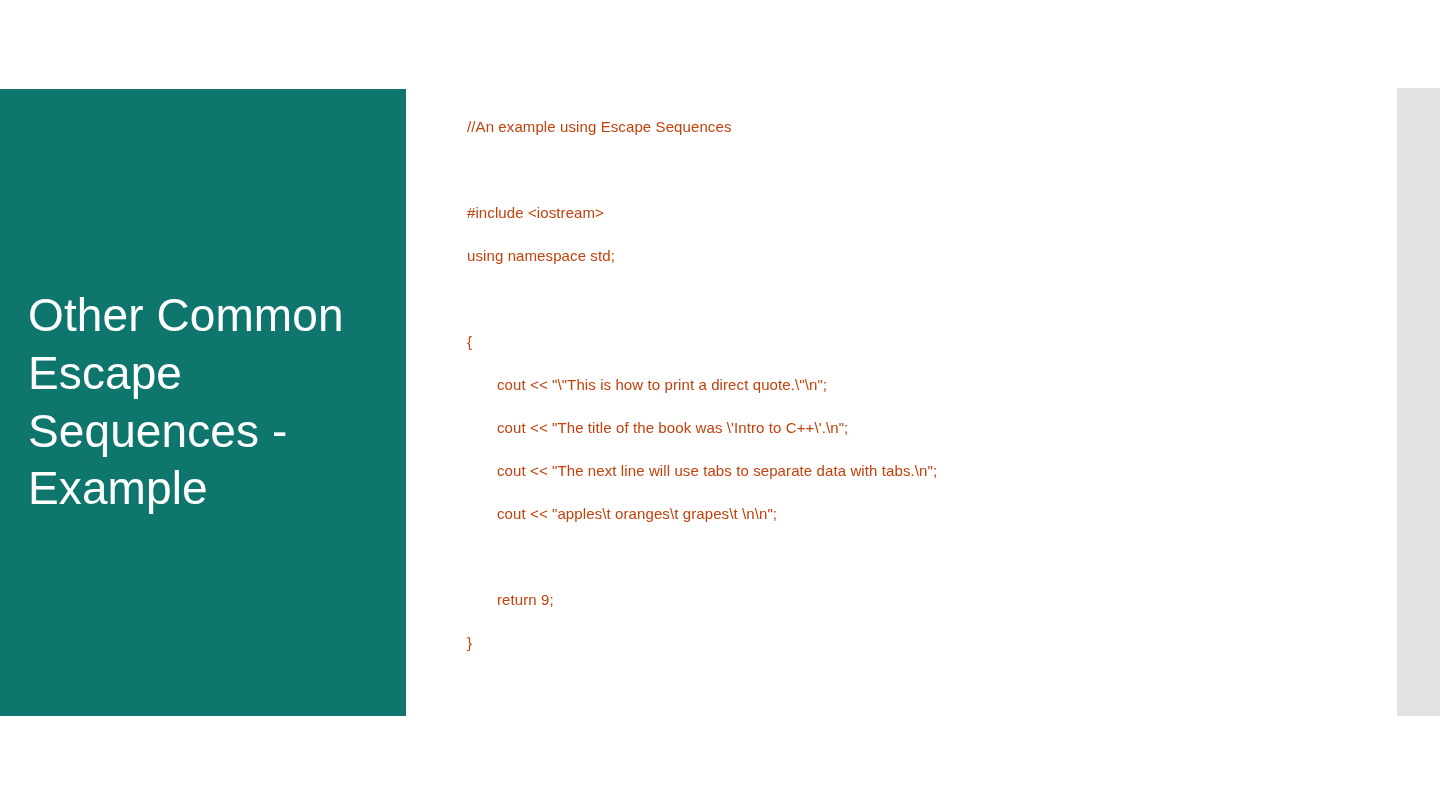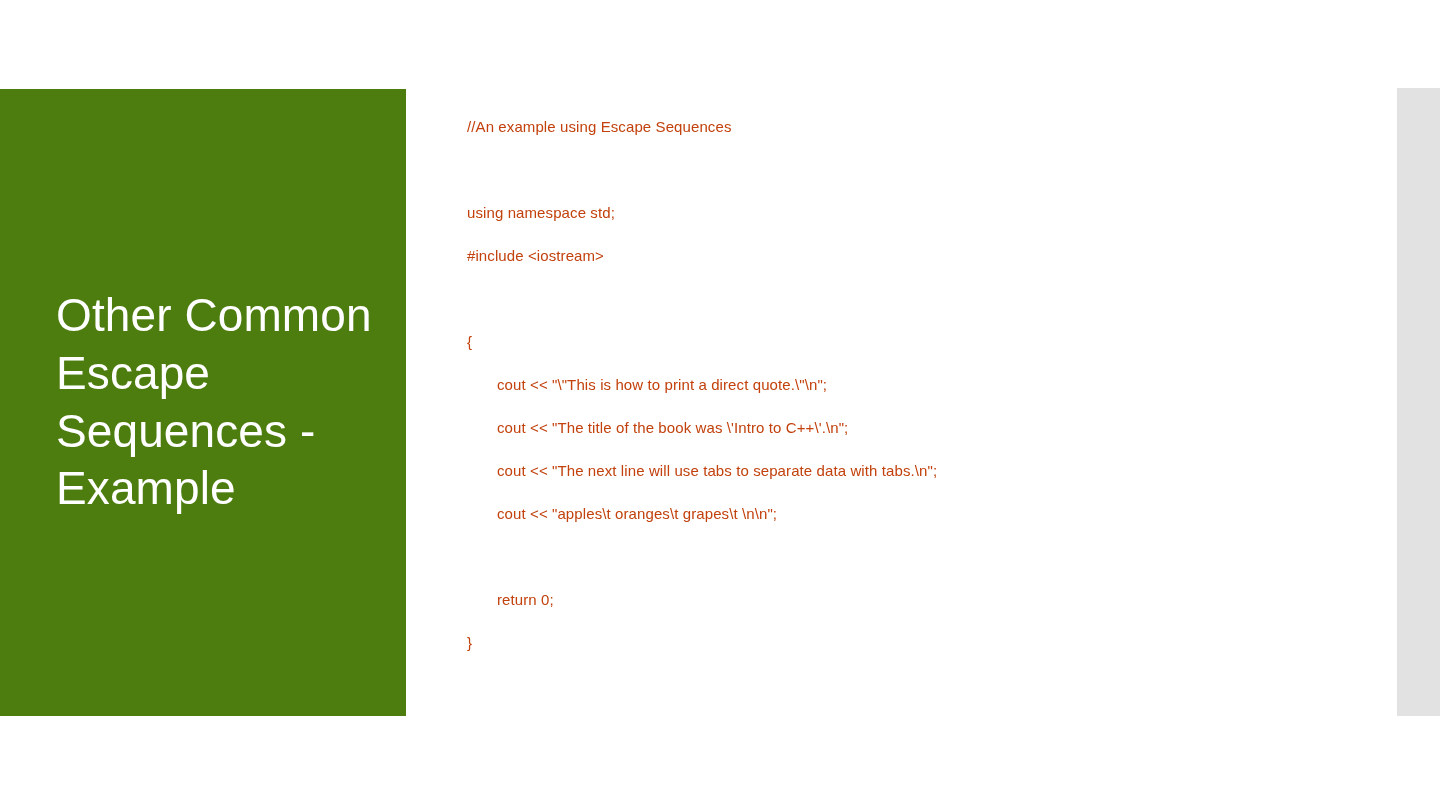--- a/index.html
+++ b/index.html
@@ -19,25 +19,25 @@
     inset: 0;
     background: #ffffff;
   }
   
   .title-panel {
     position: absolute;
     left: 0;
     top: 89px;
     width: 406px;
     height: 627px;
-    background: #4d7c0f;
+    background: #0f766e;
     display: flex;
     align-items: center;
     box-sizing: border-box;
-    padding: 0 24px 0 56px;
+    padding: 0 24px 0 28px;
   }
   .title-text {
     color: #ffffff;
     font-family: "Liberation Sans", sans-serif;
     font-size: 46px;
     font-weight: 300;
     line-height: 1.26;
     letter-spacing: 0.1px;
     white-space: pre-wrap;
     margin: 0;
@@ -80,28 +80,28 @@
 
 <div class="slide">
 
   <div class="title-panel">
     <h1 class="title-text">Other Common Escape Sequences - Example</h1>
   </div>
 
   <div class="code-panel">
       <div class="code-line">//An example using Escape Sequences</div>
       <div class="code-line blank"></div>
+      <div class="code-line">#include &lt;iostream&gt;</div>
       <div class="code-line">using namespace std;</div>
-      <div class="code-line">#include &lt;iostream&gt;</div>
       <div class="code-line blank"></div>
       <div class="code-line">{</div>
       <div class="code-line indent">cout &lt;&lt; "\"This is how to print a direct quote.\"\n";</div>
       <div class="code-line indent">cout &lt;&lt; "The title of the book was \'Intro to C++\'.\n";</div>
       <div class="code-line indent">cout &lt;&lt; "The next line will use tabs to separate data with tabs.\n";</div>
       <div class="code-line indent">cout &lt;&lt; "apples\t oranges\t grapes\t \n\n";</div>
       <div class="code-line blank"></div>
-      <div class="code-line indent">return 0;</div>
+      <div class="code-line indent">return 9;</div>
       <div class="code-line">}</div>
     </div>
 
   <div class="right-bar"></div>
 
 </div>
 
 </body></html>

